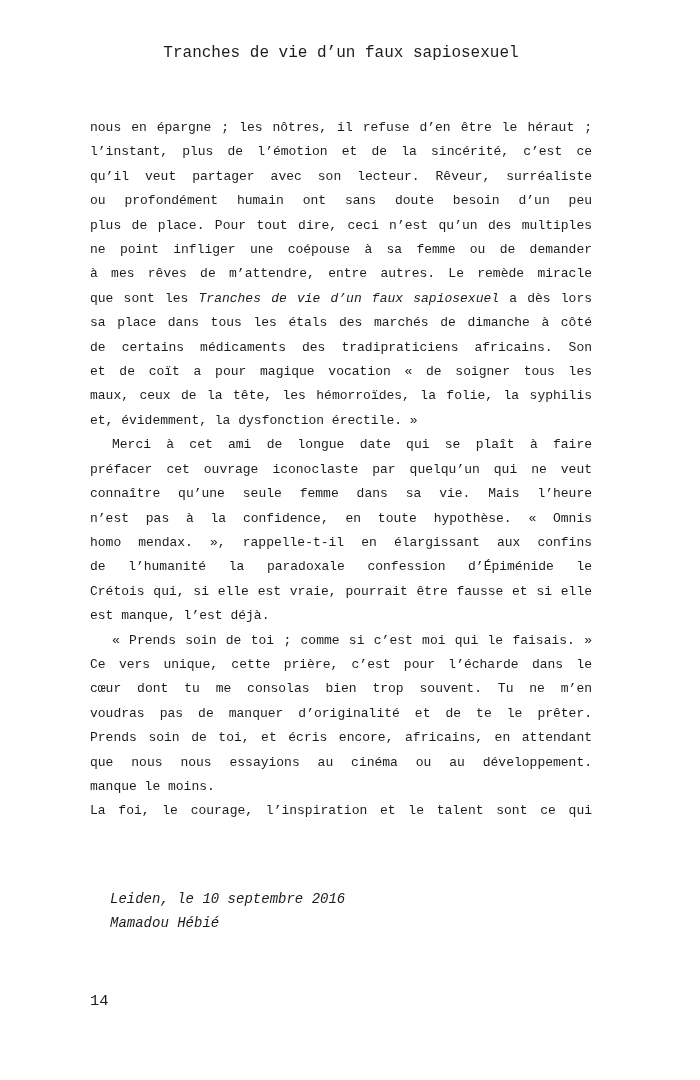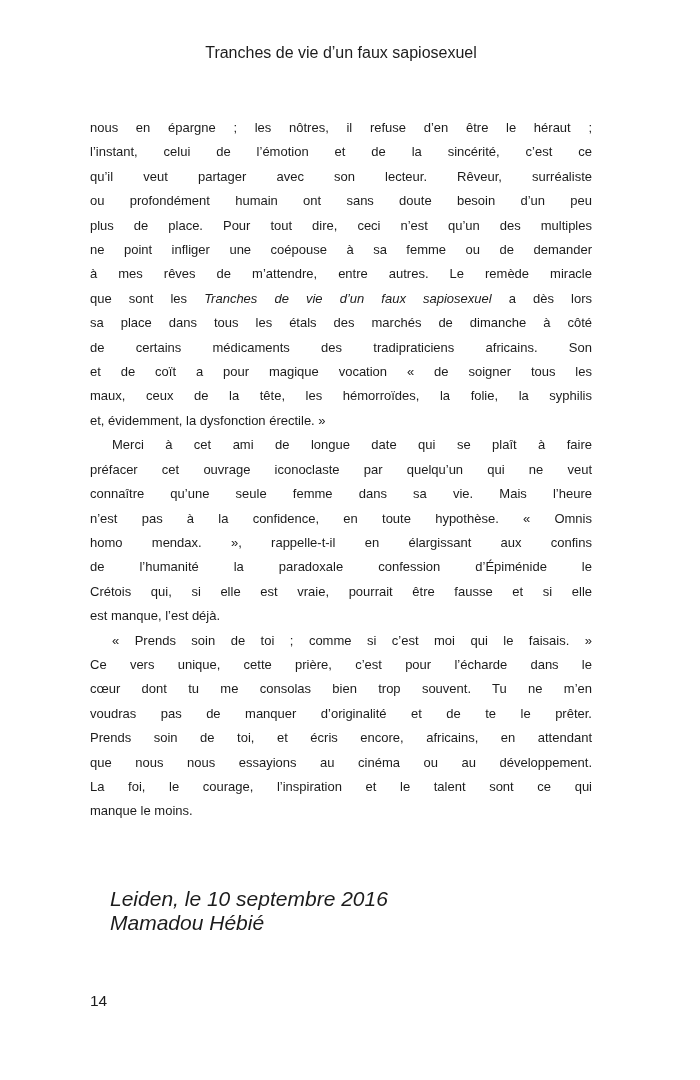--- a/index.html
+++ b/index.html
@@ -5,21 +5,21 @@
   html, body {
     margin: 0;
     padding: 0;
     background: #ffffff;
   }
   .page {
     position: relative;
     width: 628px;
     height: 1080px;
     background: #ffffff;
-    font-family: Liberation Sans, sans-serif;
+    font-family: Liberation Mono, monospace;
     color: #1c1c1c;
     overflow: hidden;
   }
   .running-head {
     position: absolute;
     top: 43px;
     left: 90px;
     width: 502px;
     text-align: center;
     font-size: 16px;
@@ -46,42 +46,42 @@
     text-align-last: left;
   }
   .line .italic {
     font-style: italic;
   }
   .signature {
     position: absolute;
     top: 887px;
     left: 110px;
     font-style: italic;
-    font-size: 21px;
+    font-size: 14px;
     line-height: 24.4px;
   }
   .folio {
     position: absolute;
     top: 992px;
     left: 90px;
     width: 502px;
     font-size: 15.5px;
     line-height: 18px;
   }
 </style>
 </head>
 <body>
 
 <div class="page">
 
   <div class="running-head">Tranches de vie d’un faux sapiosexuel</div>
 
   <div class="text-block" id="text-block">
       <div class="line"><span>nous en épargne ; les nôtres, il refuse d’en être le héraut ;</span></div>
-      <div class="line"><span>l’instant, celui de l’émotion et de la sincérité, c’est ce</span></div>
+      <div class="line"><span>l’instant, plus de l’émotion et de la sincérité, c’est ce</span></div>
       <div class="line"><span>qu’il veut partager avec son lecteur. Rêveur, surréaliste</span></div>
       <div class="line"><span>ou profondément humain ont sans doute besoin d’un peu</span></div>
       <div class="line"><span>plus de place. Pour tout dire, ceci n’est qu’un des multiples</span></div>
       <div class="line"><span>ne point infliger une coépouse à sa femme ou de demander</span></div>
       <div class="line"><span>à mes rêves de m’attendre, entre autres. Le remède miracle</span></div>
       <div class="line"><span>que sont les </span><span class="italic">Tranches de vie d’un faux sapiosexuel</span><span> a dès lors</span></div>
       <div class="line"><span>sa place dans tous les étals des marchés de dimanche à côté</span></div>
       <div class="line"><span>de certains médicaments des tradipraticiens africains. Son</span></div>
       <div class="line"><span>et de coït a pour magique vocation « de soigner tous les</span></div>
       <div class="line"><span>maux, ceux de la tête, les hémorroïdes, la folie, la syphilis</span></div>
@@ -93,22 +93,22 @@
       <div class="line"><span>homo mendax. », rappelle-t-il en élargissant aux confins</span></div>
       <div class="line"><span>de l’humanité la paradoxale confession d’Épiménide le</span></div>
       <div class="line"><span>Crétois qui, si elle est vraie, pourrait être fausse et si elle</span></div>
       <div class="line para-end"><span>est manque, l’est déjà.</span></div>
       <div class="line indent"><span>« Prends soin de toi ; comme si c’est moi qui le faisais. »</span></div>
       <div class="line"><span>Ce vers unique, cette prière, c’est pour l’écharde dans le</span></div>
       <div class="line"><span>cœur dont tu me consolas bien trop souvent. Tu ne m’en</span></div>
       <div class="line"><span>voudras pas de manquer d’originalité et de te le prêter.</span></div>
       <div class="line"><span>Prends soin de toi, et écris encore, africains, en attendant</span></div>
       <div class="line"><span>que nous nous essayions au cinéma ou au développement.</span></div>
+      <div class="line para-end"><span>manque le moins.</span></div>
       <div class="line"><span>La foi, le courage, l’inspiration et le talent sont ce qui</span></div>
-      <div class="line para-end"><span>manque le moins.</span></div>
     </div>
 
   <div class="signature">
     <div class="sig-line">Leiden, le 10 septembre 2016</div>
     <div class="sig-line">Mamadou Hébié</div>
   </div>
 
   <div class="folio">14</div>
 
 </div>

